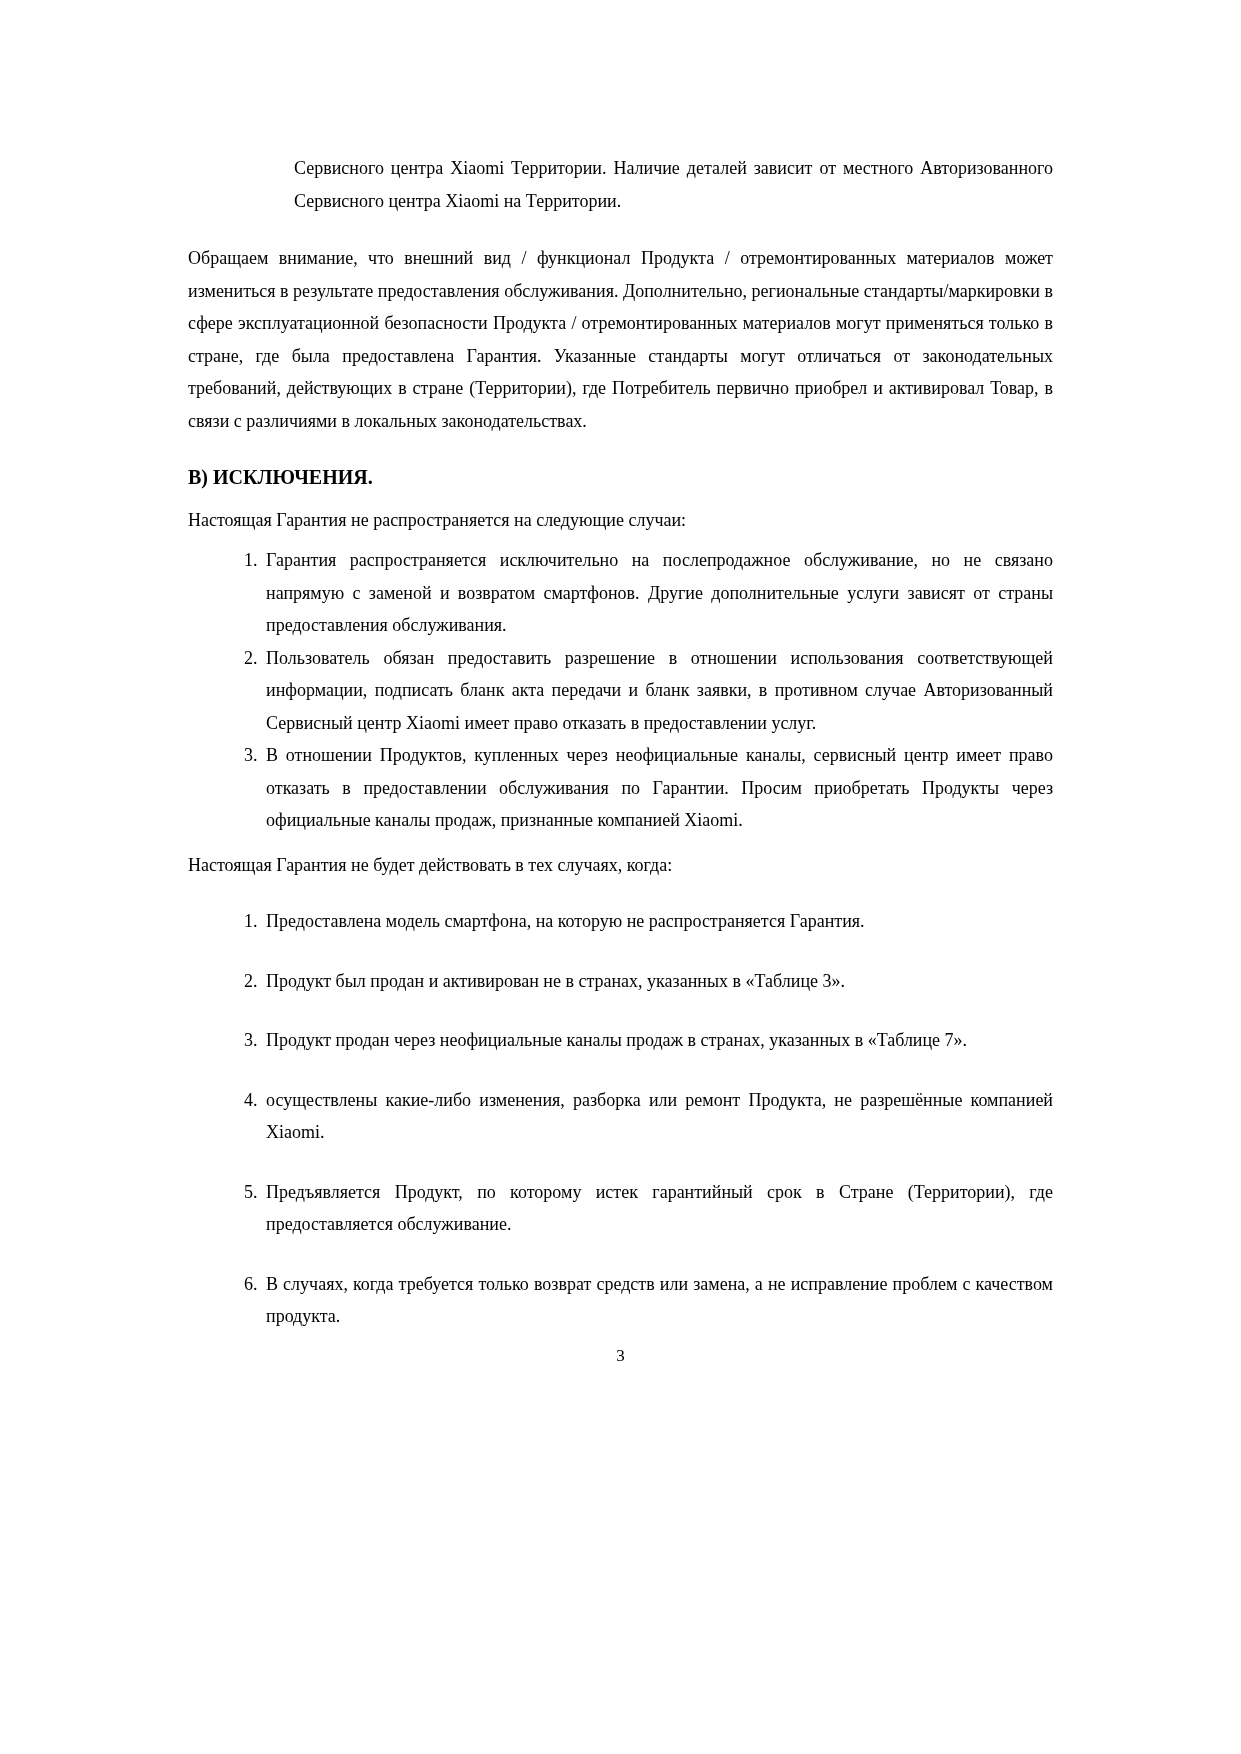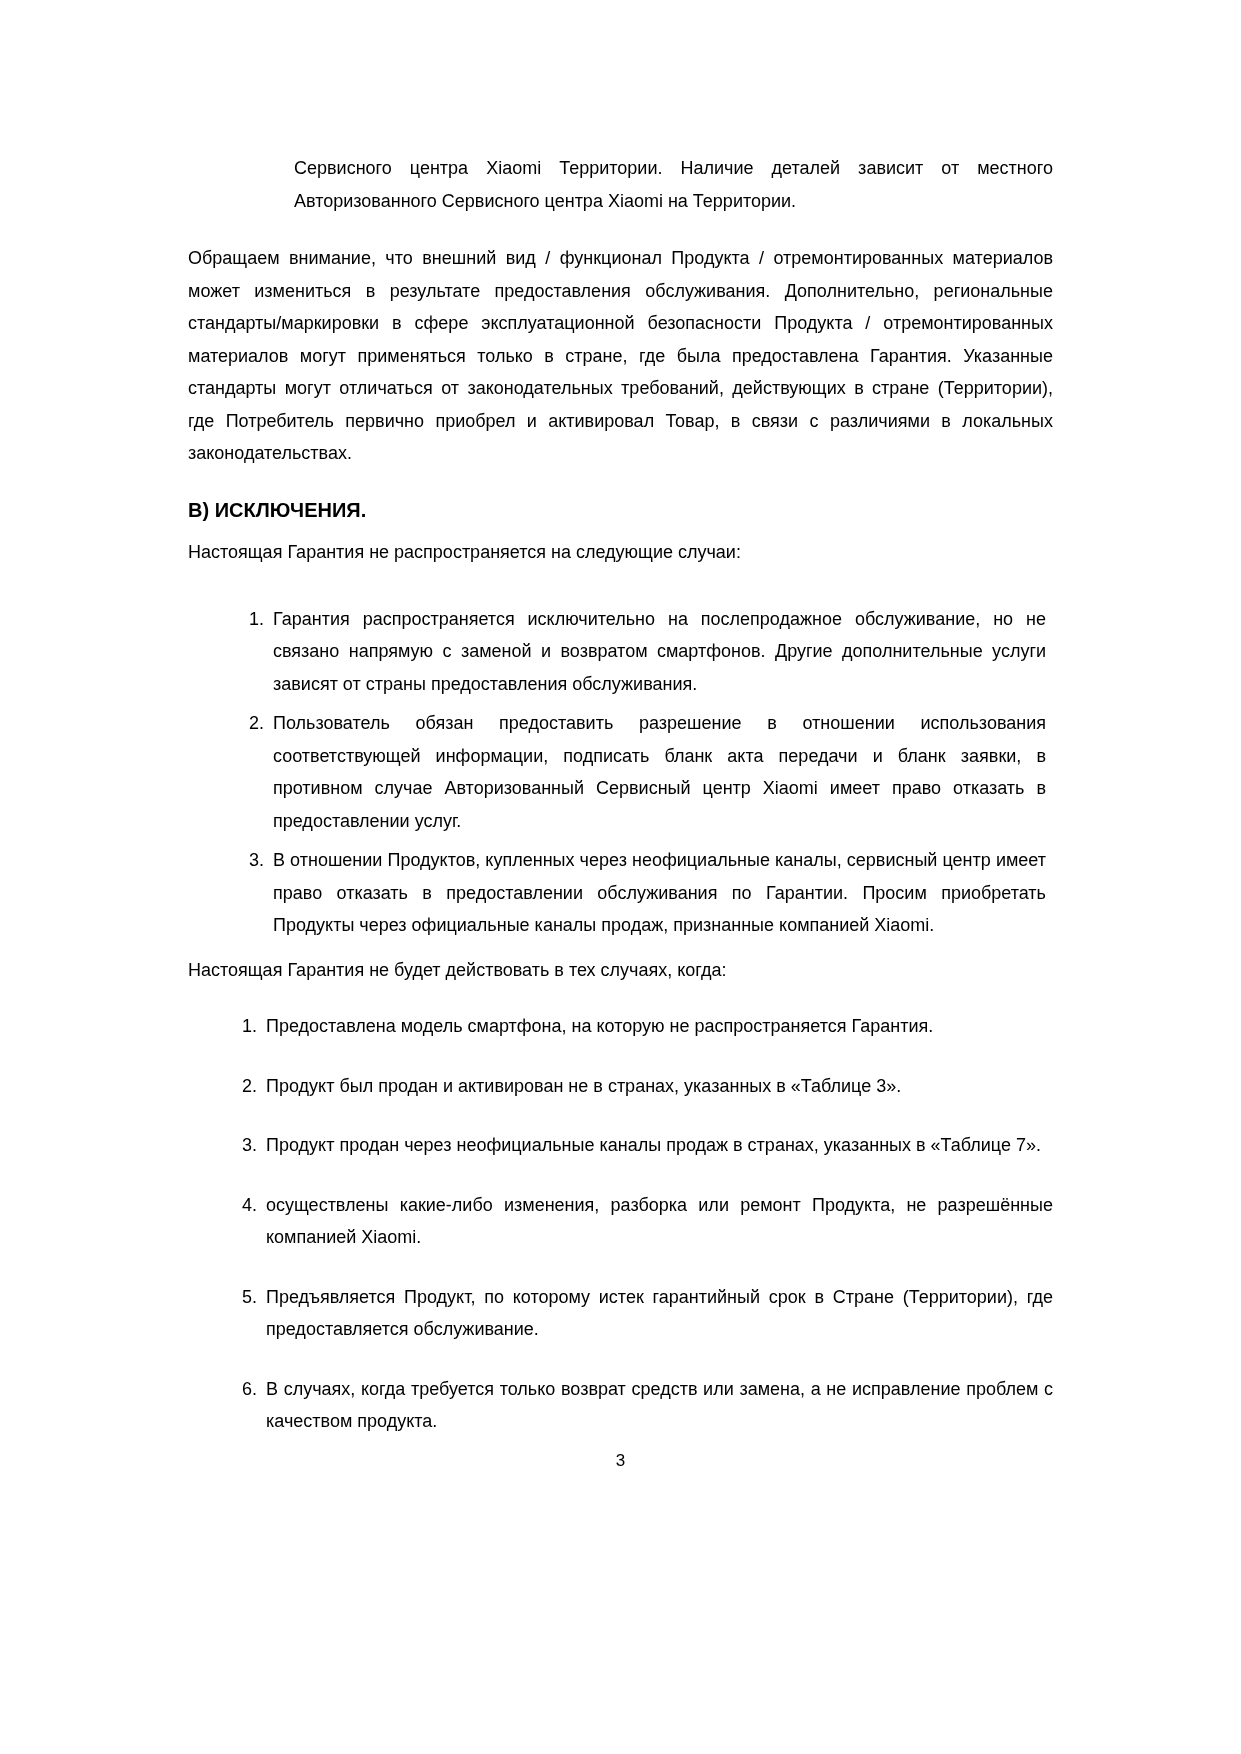--- a/index.html
+++ b/index.html
@@ -7,21 +7,21 @@
     padding: 0;
     background: #ffffff;
   }
   .page {
     position: relative;
     width: 1241px;
     height: 1754px;
     margin: 0 auto;
     background: #ffffff;
     color: #000000;
-    font-family: Liberation Sans, sans-serif;
+    font-family: Liberation Serif, serif;
     font-size: 18px;
     line-height: 32.5px;
     box-sizing: border-box;
     padding: 152px 188px 0 188px;
     overflow: hidden;
   }
   .para {
     margin: 0 0 24px 0;
     text-align: justify;
   }
@@ -29,37 +29,37 @@
     margin-left: 106px;
     margin-bottom: 25px;
   }
   .heading {
     font-size: 20px;
     font-weight: bold;
     margin: 0 0 10px 0;
     line-height: 32.5px;
   }
   .intro {
-    margin-bottom: 34px;
+    margin-bottom: 8px;
   }
   .intro-tight {
   }
   ol.doc-list {
     margin: 0;
     padding-left: 74px;
   }
   ol.doc-list li {
     text-align: justify;
     padding-left: 4px;
   }
   ol.list-tight {
     margin-bottom: 12px;
   }
   ol.list-tight li {
-    margin: 7px;
+    margin: 0;
   }
   ol.list-spaced li {
     margin: 0 0 27px 0;
   }
   ol.list-spaced li:last-child {
     margin-bottom: 0;
   }
   .page-number {
     text-align: center;
     font-size: 17px;

